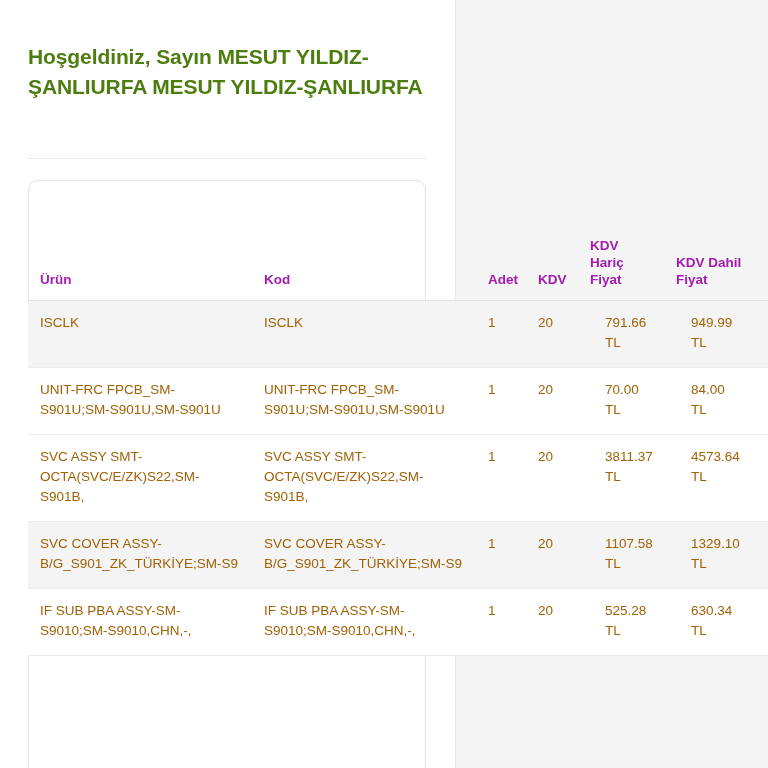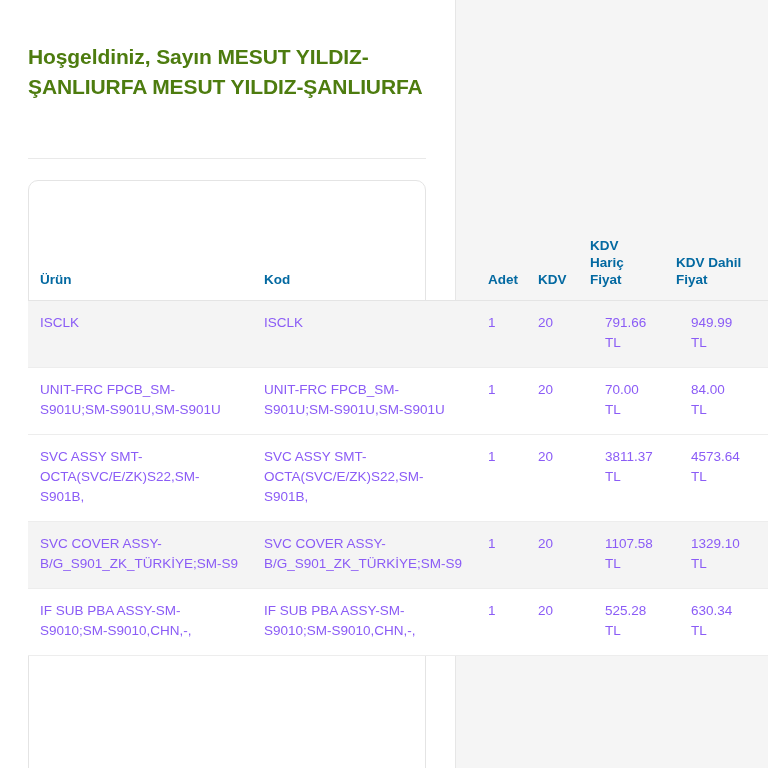--- a/index.html
+++ b/index.html
@@ -87,33 +87,33 @@
   table.pricing {
     border-collapse: collapse;
     width: 740px;
     table-layout: fixed;
     background: transparent;
   }
 
   table.pricing th {
     font-size: 13.5px;
     font-weight: bold;
-    color: #0369a1;
+    color: #a21caf;
     text-align: left;
     vertical-align: bottom;
     padding: 8px 10px 12px 12px;
     line-height: 17px;
     border-bottom: 1px solid #e4e4e4;
     height: 120px;
     background: transparent;
   }
 
   table.pricing td {
     font-size: 13.5px;
-    color: #8b5cf6;
+    color: #a16207;
     vertical-align: top;
     padding: 12px 10px 14px 12px;
     line-height: 20px;
     border-bottom: 1px solid #ededed;
     background: transparent;
   }
 
   tr.row-alt td { background: #f4f4f4; }
   tr.row-plain td { background: #ffffff; }
 

